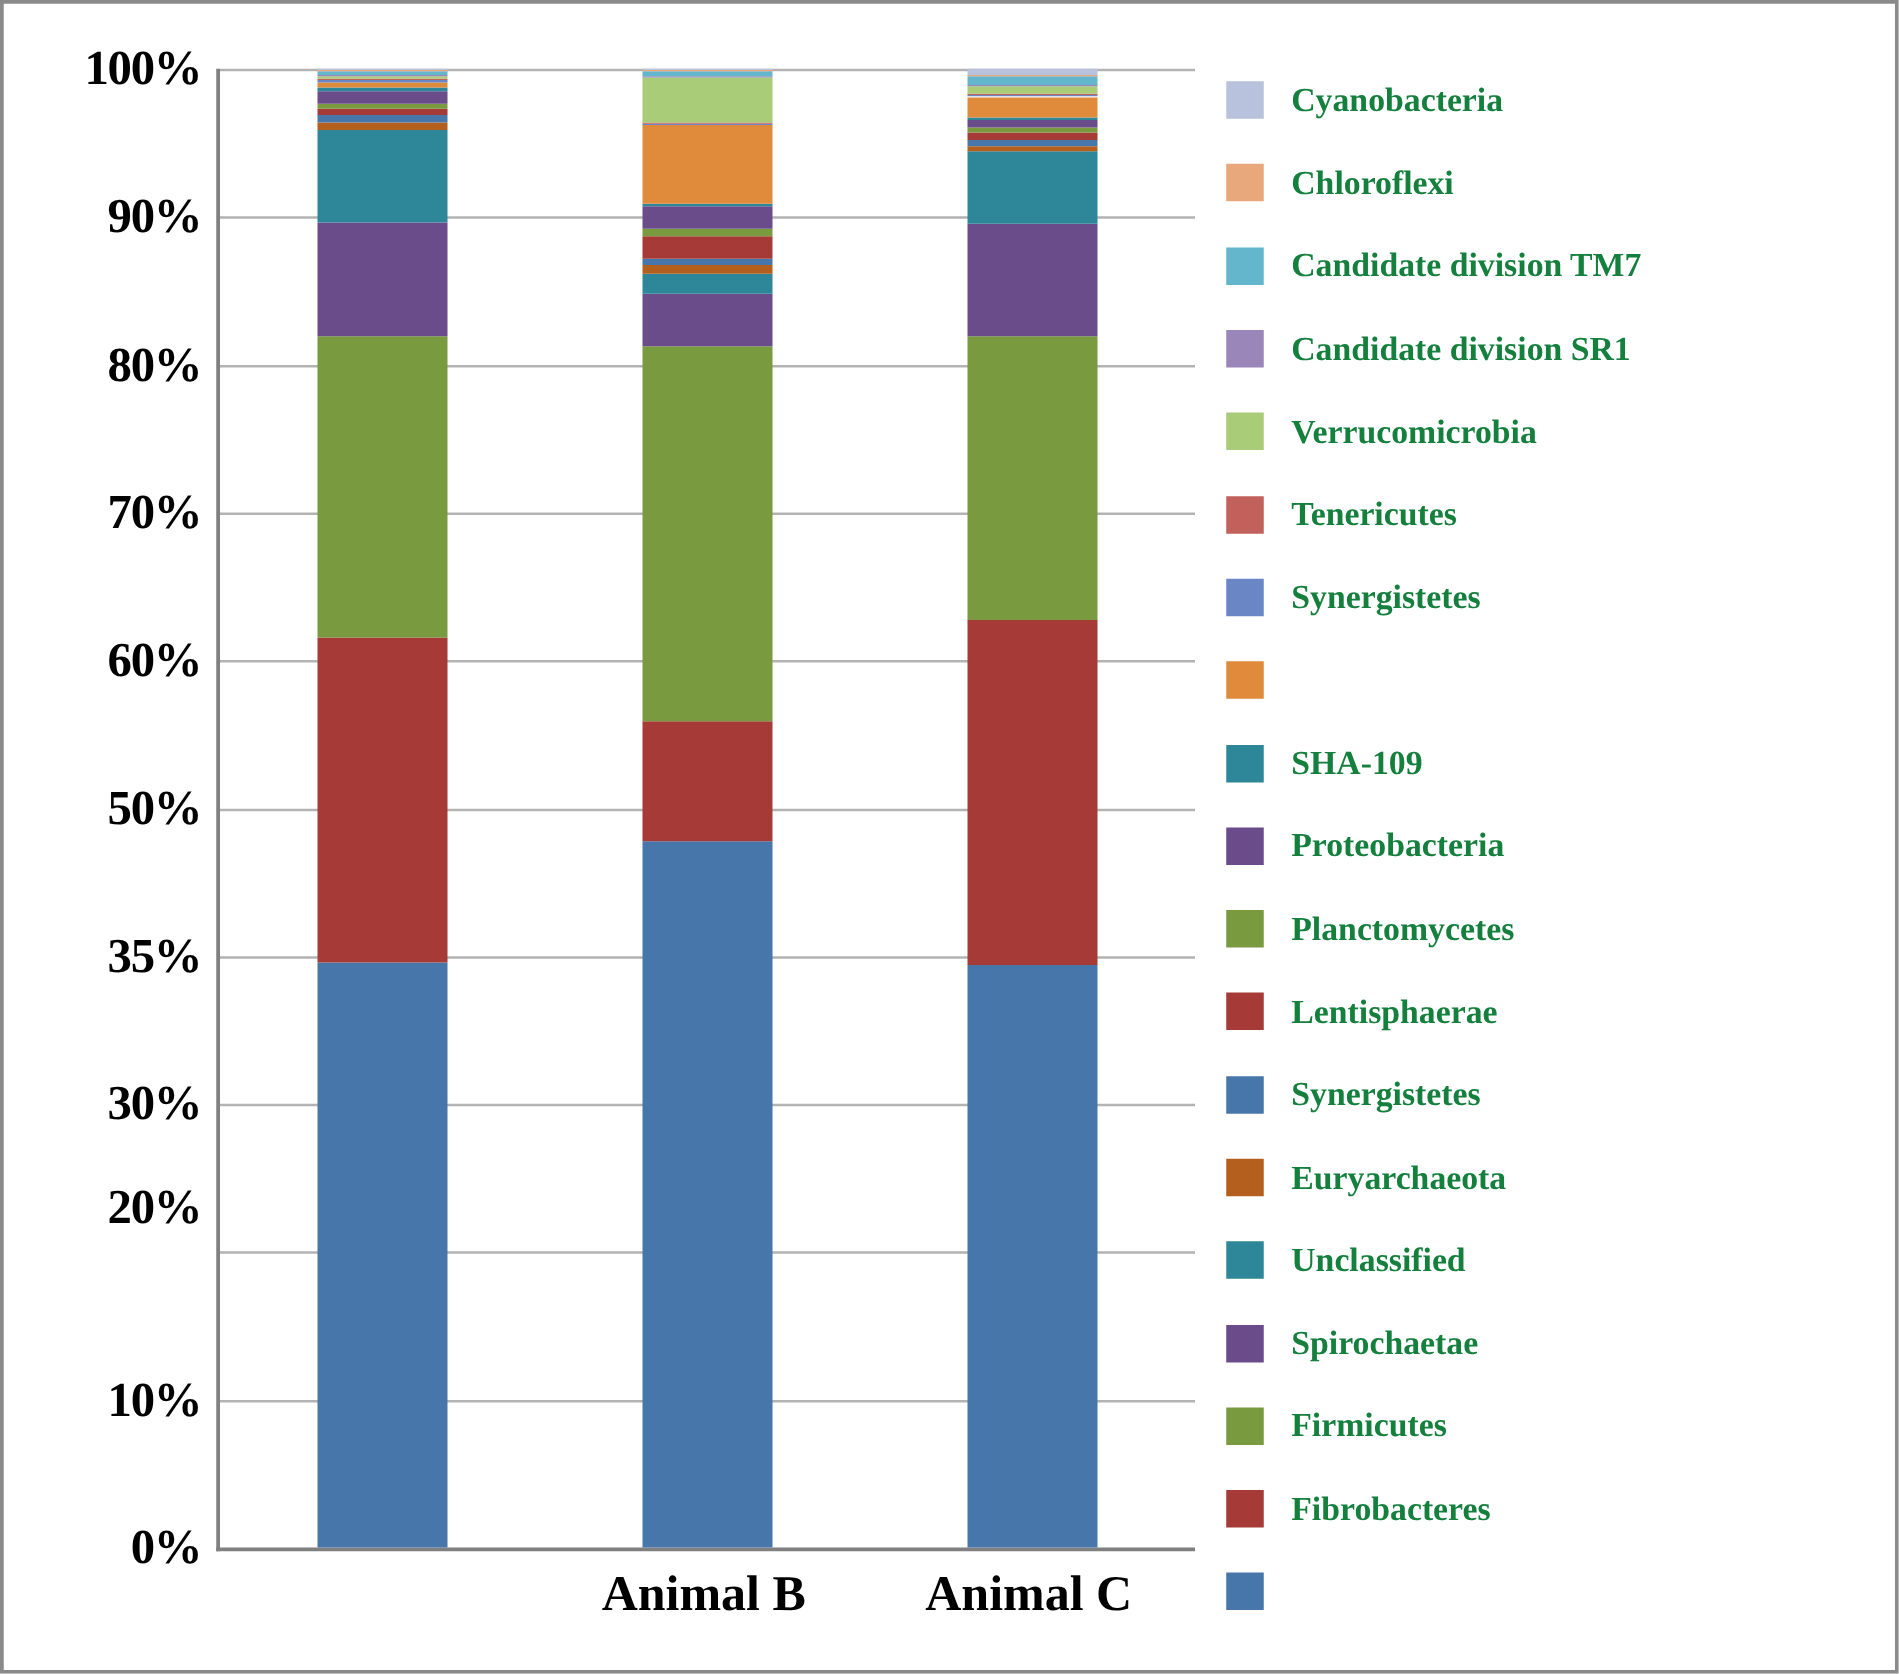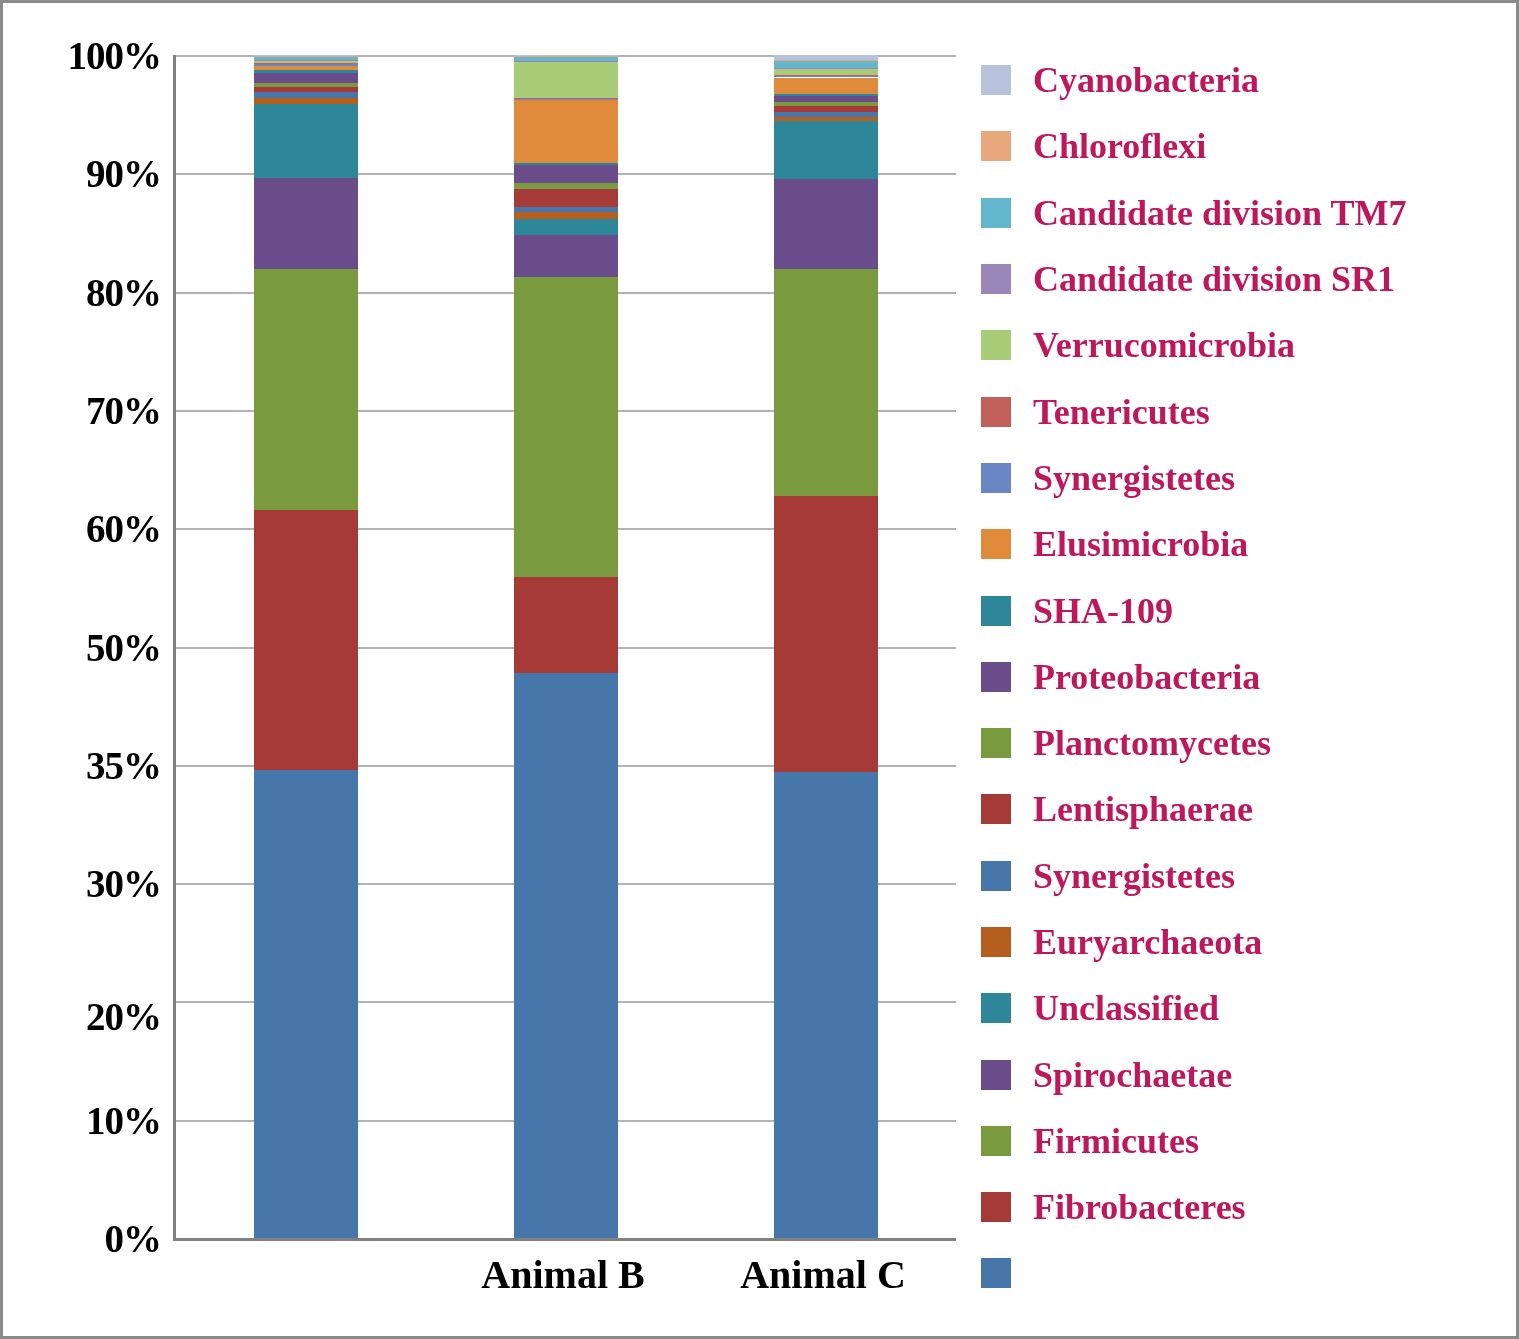--- a/index.html
+++ b/index.html
@@ -93,37 +93,37 @@
     align-items: center;
     height: 66.3px;
   }
   .legend-swatch {
     width: 30px;
     height: 30px;
     flex: 0 0 30px;
     margin-right: 22px;
   }
   .legend-label {
-    font-size: 36px;
+    font-size: 27px;
     font-weight: bold;
-    color: #be185d;
+    color: #15803d;
     white-space: nowrap;
     line-height: 1;
   }
 </style>
 </head>
 <body>
 
 <div id="page">
 
   <div id="chart-area">
     <div id="ylabels">
         <div class="ytick-label" style="top: 1183px;">0%</div>
         <div class="ytick-label" style="top: 1064.7px;">10%</div>
-        <div class="ytick-label" style="top: 961px; margin-left: 14px;">20%</div>
+        <div class="ytick-label" style="top: 911px; margin-left: 14px;">20%</div>
         <div class="ytick-label" style="top: 828.1px;">30%</div>
         <div class="ytick-label" style="top: 709.8px;">35%</div>
         <div class="ytick-label" style="top: 591.5px;">50%</div>
         <div class="ytick-label" style="top: 473.2px;">60%</div>
         <div class="ytick-label" style="top: 354.9px;">70%</div>
         <div class="ytick-label" style="top: 236.6px;">80%</div>
         <div class="ytick-label" style="top: 118.3px;">90%</div>
         <div class="ytick-label" style="top: 0px;">100%</div>
       </div>
     <div id="plot">
@@ -229,21 +229,20 @@
       <div class="legend-item">
         <span class="legend-swatch" style="background: rgb(194, 96, 92);"></span>
         <span class="legend-label">Tenericutes</span>
       </div>
       <div class="legend-item">
         <span class="legend-swatch" style="background: rgb(107, 134, 196);"></span>
         <span class="legend-label">Synergistetes</span>
       </div>
       <div class="legend-item">
         <span class="legend-swatch" style="background: rgb(224, 139, 60);"></span>
-        <span class="legend-label">Elusimicrobia</span>
       </div>
       <div class="legend-item">
         <span class="legend-swatch" style="background: rgb(46, 134, 153);"></span>
         <span class="legend-label">SHA-109</span>
       </div>
       <div class="legend-item">
         <span class="legend-swatch" style="background: rgb(107, 76, 138);"></span>
         <span class="legend-label">Proteobacteria</span>
       </div>
       <div class="legend-item">

